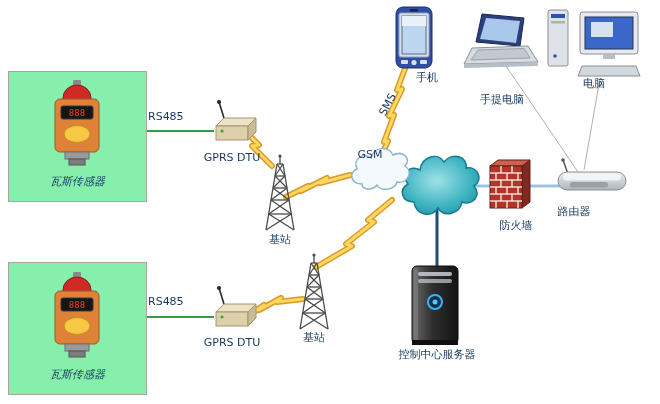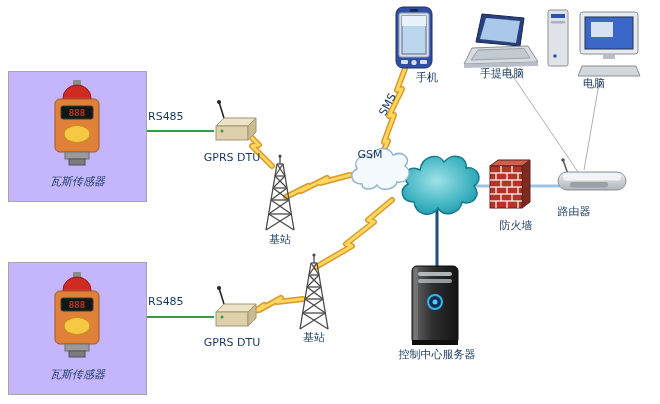--- a/index.html
+++ b/index.html
@@ -4,21 +4,21 @@
 <style>
   html,body { margin:0; padding:0; background:#fff; }
   .canvas {
     position:relative; width:660px; height:404px; background:#ffffff;
     font-family:"DejaVu Sans", sans-serif; overflow:hidden;
   }
   .wires { position:absolute; left:0; top:0; z-index:1; pointer-events:none; }
   .node { position:absolute; z-index:2; }
   .node svg { display:block; }
   .cloud-front { z-index:3; }
-  .group-box { position:absolute; z-index:2; border:1px solid #a6a6a6; background:#c4b5fd; }
+  .group-box { position:absolute; z-index:2; border:1px solid #a6a6a6; background:#86efac; }
   .lbl {
     position:absolute; z-index:4; color:#17375e; font-size:11px; line-height:1.2;
     text-align:center; white-space:nowrap;
   }
   .lbl.left { text-align:left; }
   .in-box-label { position:absolute; left:0; bottom:12px; width:100%; text-align:center;
     color:#17375e; font-size:11px;font-style:italic; }
   .rot { transform:rotate(-62deg); transform-origin:center center; }
   .bolt-under { fill:none; stroke:#d99a2b; stroke-width:6; stroke-linejoin:round; stroke-linecap:round; }
   .bolt-over  { fill:none; stroke:#ffd75e; stroke-width:3; stroke-linejoin:round; stroke-linecap:round; }
@@ -288,19 +288,19 @@
 
   <span class="lbl left" style="left:148px;top:110px;">RS485</span>
   <span class="lbl left" style="left:148px;top:295px;">RS485</span>
   <span class="lbl" style="left:199px;top:151px;width:66px;">GPRS DTU</span>
   <span class="lbl" style="left:199px;top:336px;width:66px;">GPRS DTU</span>
   <span class="lbl" style="left:258px;top:233px;width:44px;">基站</span>
   <span class="lbl" style="left:292px;top:331px;width:44px;">基站</span>
   <span class="lbl" style="left:348px;top:148px;width:44px;">GSM</span>
   <span class="lbl rot" style="left:376px;top:98px;">SMS</span>
   <span class="lbl" style="left:390px;top:71px;width:48px;text-align:right;">手机</span>
-  <span class="lbl" style="left:458px;top:67px;width:88px;">手提电脑</span>
+  <span class="lbl" style="left:458px;top:93px;width:88px;">手提电脑</span>
   <span class="lbl" style="left:566px;top:77px;width:56px;text-align:center;">电脑</span>
   <span class="lbl" style="left:490px;top:219px;width:52px;">防火墙</span>
   <span class="lbl" style="left:546px;top:205px;width:56px;">路由器</span>
   <span class="lbl" style="left:385px;top:349px;width:104px;font-family:Liberation Mono, monospace;">控制中心服务器</span>
 
 </div>
 
 </body></html>

